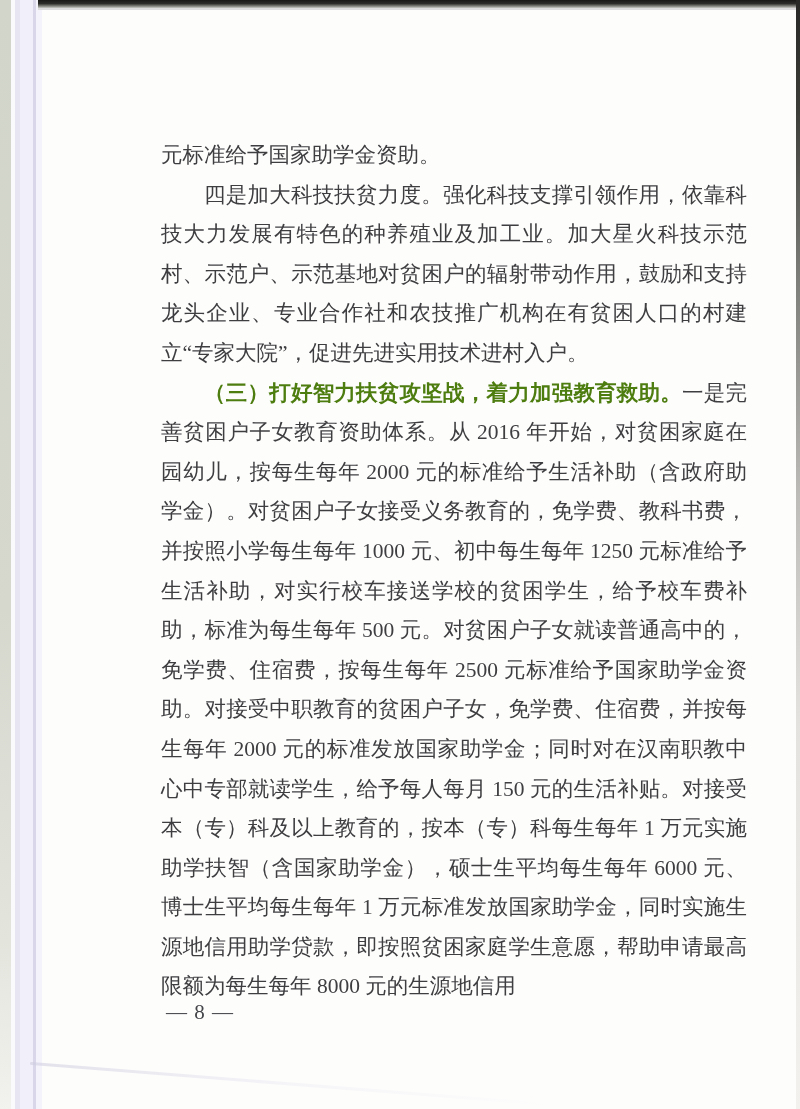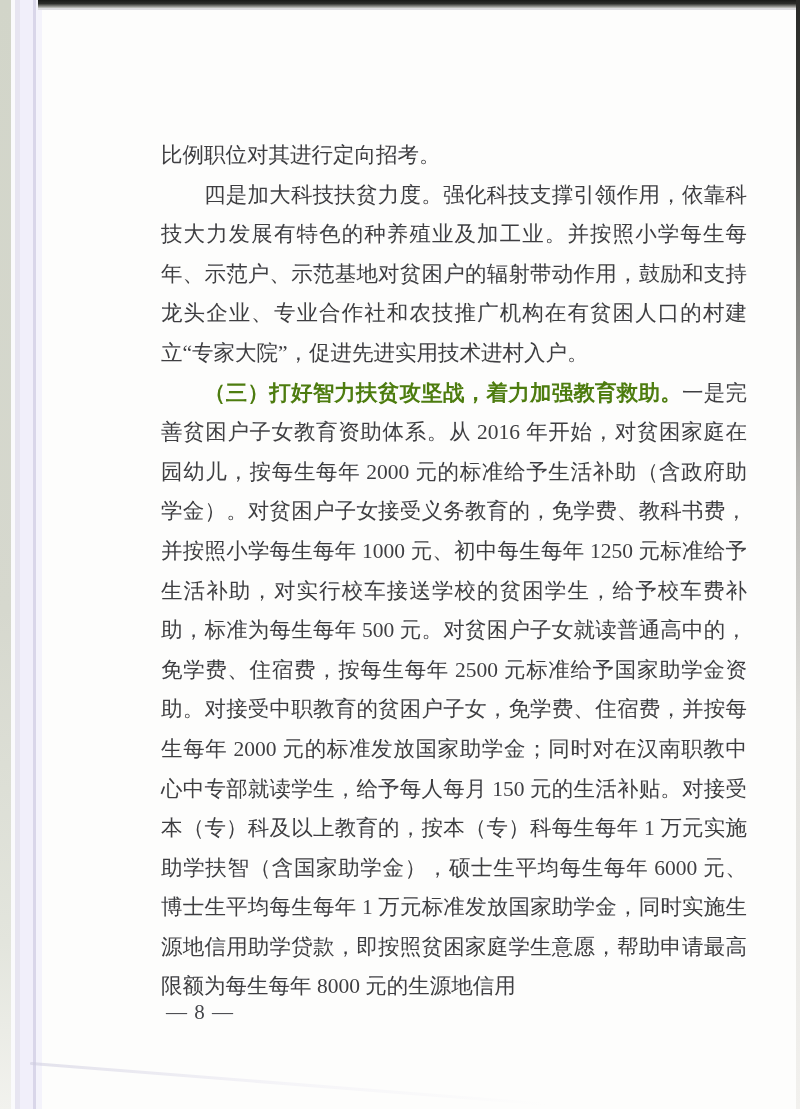--- a/index.html
+++ b/index.html
@@ -101,24 +101,24 @@
   <div class="sheet-edge-3"></div>
   <div class="sheet-edge-4"></div>
   <div class="sheet-edge-5"></div>
   <div class="scanner-top-bar"></div>
   <div class="scanner-top-line"></div>
   <div class="scanner-right-strip"></div>
   <div class="crease-shadow"></div>
 
   <div class="doc-body">
     <p>
-      <span>比例职位对其进行定向招考。</span>
+      <span>元标准给予国家助学金资助。</span>
     </p>
     <p class="indented">
-      <span>四是加大科技扶贫力度。强化科技支撑引领作用，依靠科技大力发展有特色的种养殖业及加工业。并按照小学每生每年、示范户、示范基地对贫困户的辐射带动作用，鼓励和支持龙头企业、专业合作社和农技推广机构在有贫困人口的村建立“专家大院”，促进先进实用技术进村入户。</span>
+      <span>四是加大科技扶贫力度。强化科技支撑引领作用，依靠科技大力发展有特色的种养殖业及加工业。加大星火科技示范村、示范户、示范基地对贫困户的辐射带动作用，鼓励和支持龙头企业、专业合作社和农技推广机构在有贫困人口的村建立“专家大院”，促进先进实用技术进村入户。</span>
     </p>
     <p class="indented">
       <span class="para-lead-bold">（三）打好智力扶贫攻坚战，着力加强教育救助。</span><span>一是完善贫困户子女教育资助体系。从 2016 年开始，对贫困家庭在园幼儿，按每生每年 2000 元的标准给予生活补助（含政府助学金）。对贫困户子女接受义务教育的，免学费、教科书费，并按照小学每生每年 1000 元、初中每生每年 1250 元标准给予生活补助，对实行校车接送学校的贫困学生，给予校车费补助，标准为每生每年 500 元。对贫困户子女就读普通高中的，免学费、住宿费，按每生每年 2500 元标准给予国家助学金资助。对接受中职教育的贫困户子女，免学费、住宿费，并按每生每年 2000 元的标准发放国家助学金；同时对在汉南职教中心中专部就读学生，给予每人每月 150 元的生活补贴。对接受本（专）科及以上教育的，按本（专）科每生每年 1 万元实施助学扶智（含国家助学金），硕士生平均每生每年 6000 元、博士生平均每生每年 1 万元标准发放国家助学金，同时实施生源地信用助学贷款，即按照贫困家庭学生意愿，帮助申请最高限额为每生每年 8000 元的生源地信用</span>
     </p>
   </div>
 
   <div class="page-number">— 8 —</div>
 
 </div>
 

